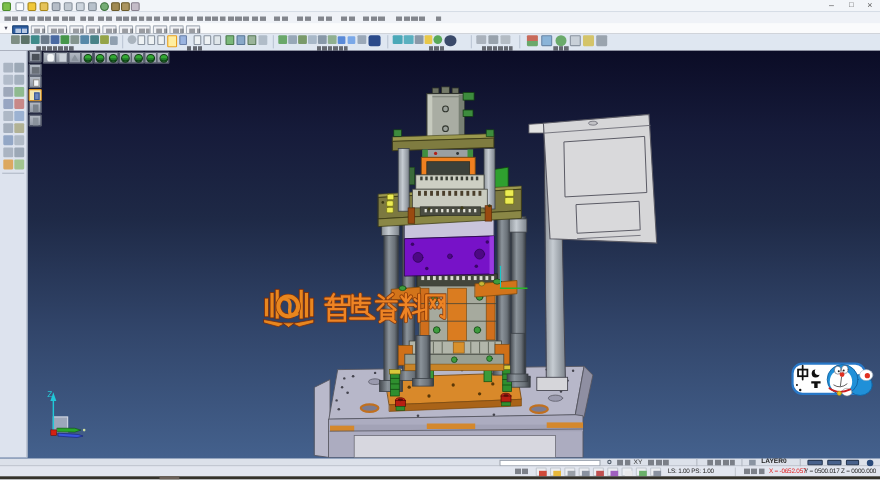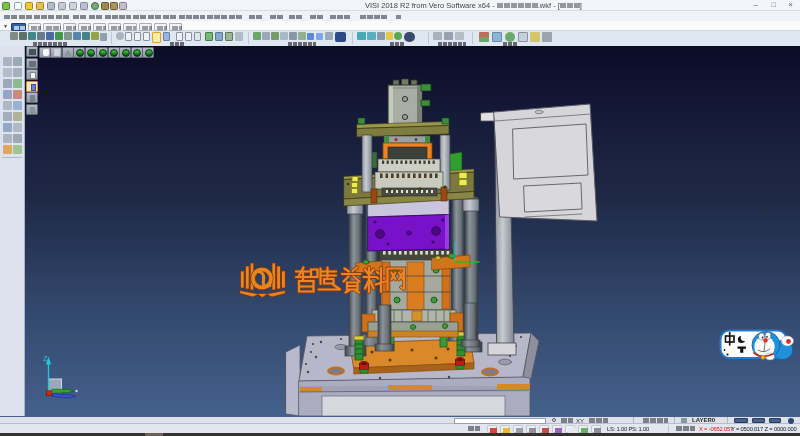--- a/index.html
+++ b/index.html
@@ -41,21 +41,20 @@
     <span class="ti" style="left:24.5px;background:#f0c83a;border:1px solid #a88618"></span>
     <span class="ti" style="left:35.5px;background:#e5c35a;border:1px solid #a88618"></span>
     <span class="ti" style="left:46.5px;background:#b5bdc7;border:1px solid #7a8490"></span>
     <span class="ti" style="left:57.5px;background:#c2cad2;border:1px solid #8a949e"></span>
     <span class="ti" style="left:69px;background:#cdd5dd;border:1px solid #8a949e"></span>
     <span class="ti" style="left:80px;background:#b7c1cb;border:1px solid #848e98"></span>
     <span class="ti" style="left:90.5px;background:#74ac74;border:1px solid #3a703a;border-radius:4px"></span>
     <span class="ti" style="left:101px;background:#a08a52;border:1px solid #6a5a28"></span>
     <span class="ti" style="left:110px;background:#ab9560;border:1px solid #6a5a28"></span>
     <span class="ti" style="left:119px;background:#c4bcc8;border:1px solid #88808e"></span>
-    <span class="t">VISI 2018 R2 from Vero Software x64 - <span class="zh" style="width:41px;height:4.8px;opacity:.85"></span>.wkf - [<span class="zh" style="width:20px;height:4.8px;opacity:.85"></span>]</span>
     <span style="position:absolute;right:42px;top:0;font-size:8px;color:#555">–</span>
     <span style="position:absolute;right:24px;top:1px;font-size:7px;color:#555">□</span>
     <span style="position:absolute;right:7px;top:0;font-size:8px;color:#555">×</span>
   </div>
   <div class="ab" id="menu">
     <span class="zhm" style="left:4px;width:13px"></span>
       <span class="zhm" style="left:19px;width:13px"></span>
     <span class="zhm" style="left:34px;width:20px"></span>
       <span class="zhm" style="left:56px;width:13px"></span>
     <span class="zhm" style="left:73px;width:13px"></span>

